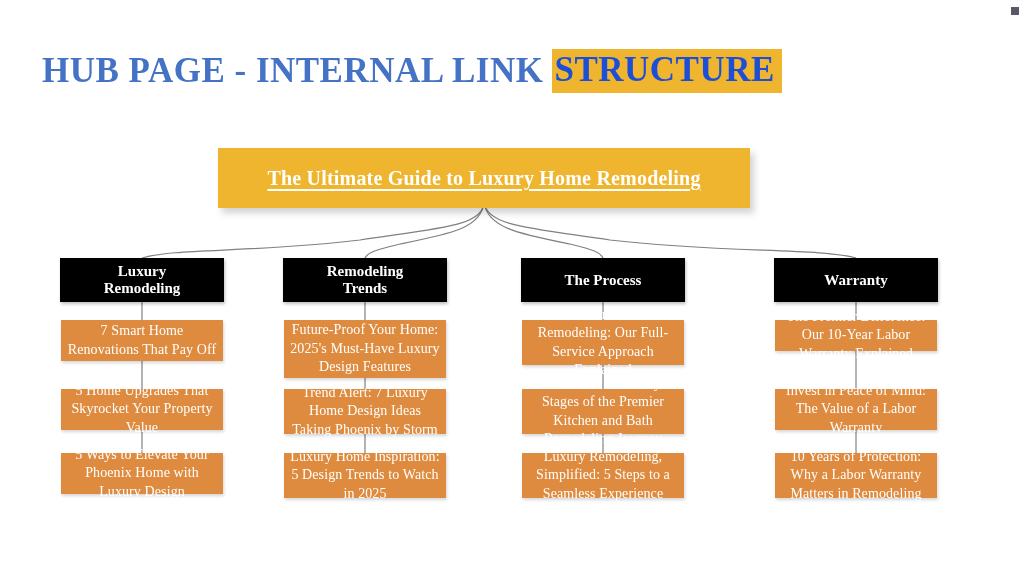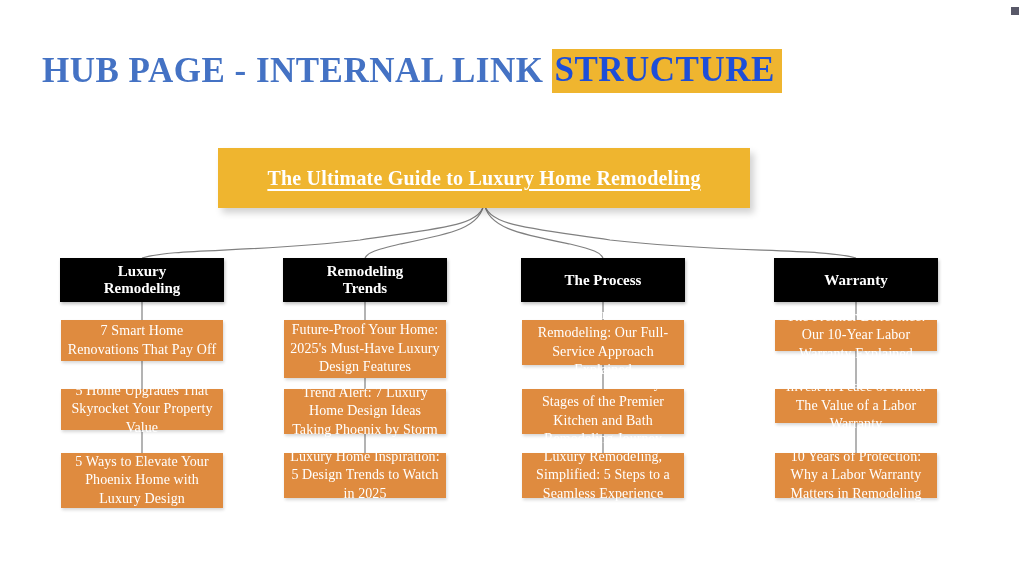--- a/index.html
+++ b/index.html
@@ -173,21 +173,21 @@
   <div class="column" style="left:60px; top:258px;">
     <div class="cat-box">
       <span class="cat-label"><span>Luxury</span><br><span>Remodeling</span></span>
     </div>
     <div class="child-box" style="top:62px; height:41px;">
       <span class="child-label">7 Smart Home Renovations That Pay Off</span>
     </div>
     <div class="child-box" style="top:131px; height:41px;">
       <span class="child-label">5 Home Upgrades That Skyrocket Your Property Value</span>
     </div>
-    <div class="child-box" style="top:195px; height:55px;">
+    <div class="child-box" style="top:195px; height:41px;">
       <span class="child-label">5 Ways to Elevate Your Phoenix Home with Luxury Design</span>
     </div>
   </div>
 
   <div class="column" style="left:283px; top:258px;">
     <div class="cat-box">
       <span class="cat-label"><span>Remodeling</span><br><span>Trends</span></span>
     </div>
     <div class="child-box" style="top:62px; height:58px;">
       <span class="child-label">Future-Proof Your Home: 2025's Must-Have Luxury Design Features</span>
@@ -215,21 +215,21 @@
     </div>
   </div>
 
   <div class="column" style="left:774px; top:258px;">
     <div class="cat-box">
       <span class="cat-label">Warranty</span>
     </div>
     <div class="child-box" style="top:62px; height:31px;">
       <span class="child-label">The Premier Difference: Our 10-Year Labor Warranty Explained</span>
     </div>
-    <div class="child-box" style="top:131px; height:34px;align-items:center;">
+    <div class="child-box" style="top:131px; height:41px;align-items:center;">
       <span class="child-label">Invest in Peace of Mind: The Value of a Labor Warranty</span>
     </div>
     <div class="child-box" style="top:195px; height:45px;">
       <span class="child-label">10 Years of Protection: Why a Labor Warranty Matters in Remodeling</span>
     </div>
   </div>
 
 </div>
 
 </body></html>

